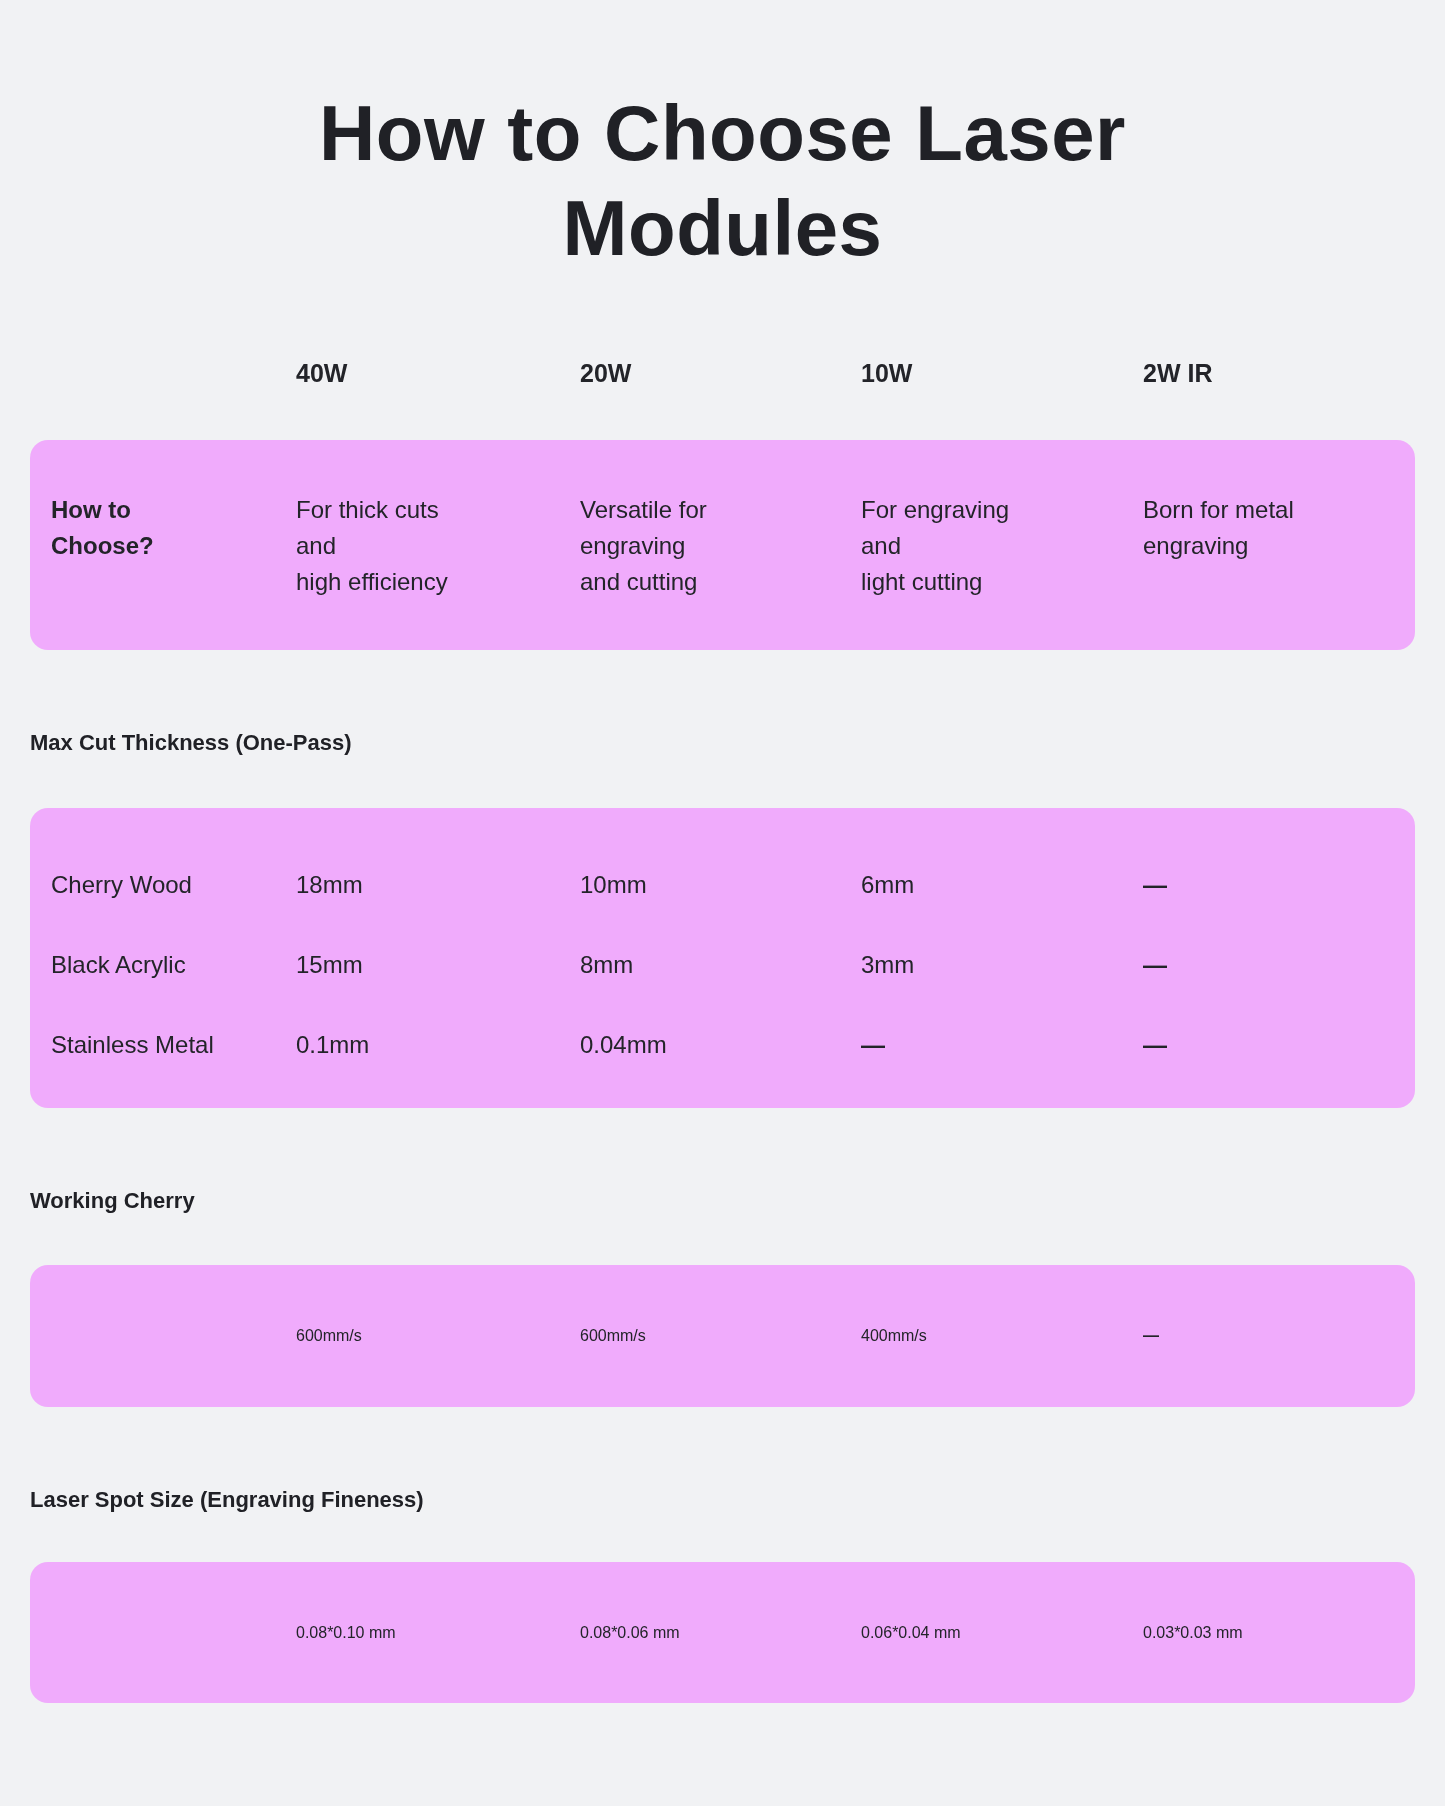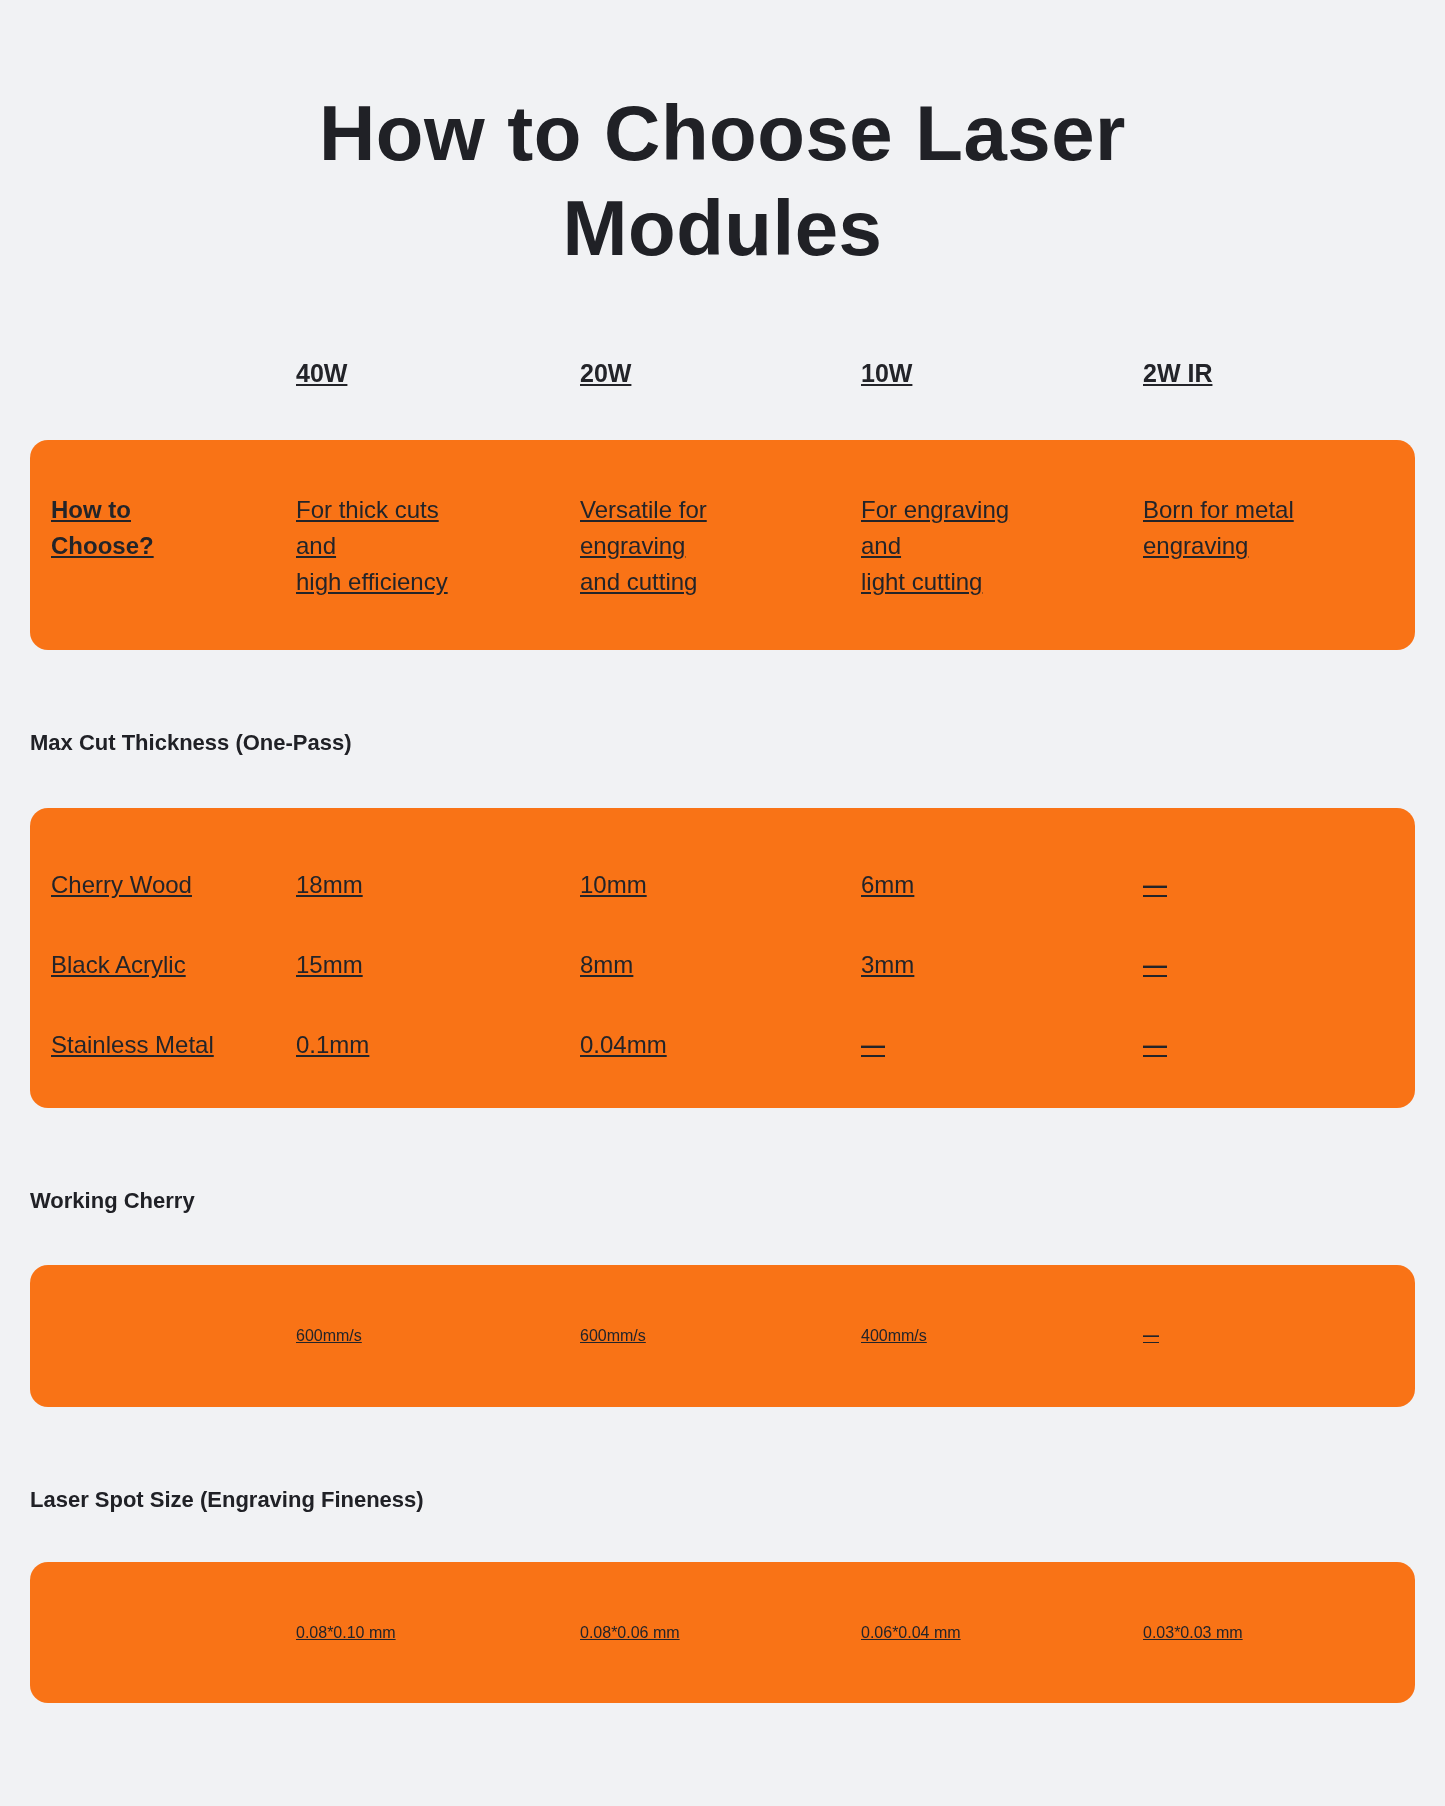--- a/index.html
+++ b/index.html
@@ -37,35 +37,35 @@
     padding-left: 21px;
     box-sizing: border-box;
   }
   .col-headers {
     margin: 82px 30px 0 30px;
     font-size: 25px;
     font-weight: 700;
     line-height: 30px;
   }
   .card {
-    background: #f97316;
+    background: #f0abfc;
     border-radius: 18px;
     margin-left: 30px;
     margin-right: 30px;
     box-sizing: border-box;
   }
   .card-choose {
     margin-top: 52px;
     height: 210px;
     padding-top: 52px;
     font-size: 24px;
     line-height: 36px;
   }
   .card-choose .cell { white-space: pre-line; }
-  .cell { text-align: left; text-decoration: underline; }
+  .cell { text-align: left; }
   .cell.bold { font-weight: 700; }
   .section-heading {
     margin: 76px 30px 0 30px;
     font-size: 22px;
     font-weight: 700;
     line-height: 34px;
     color: #202126;
   }
   .card-table {
     margin-top: 48px;

